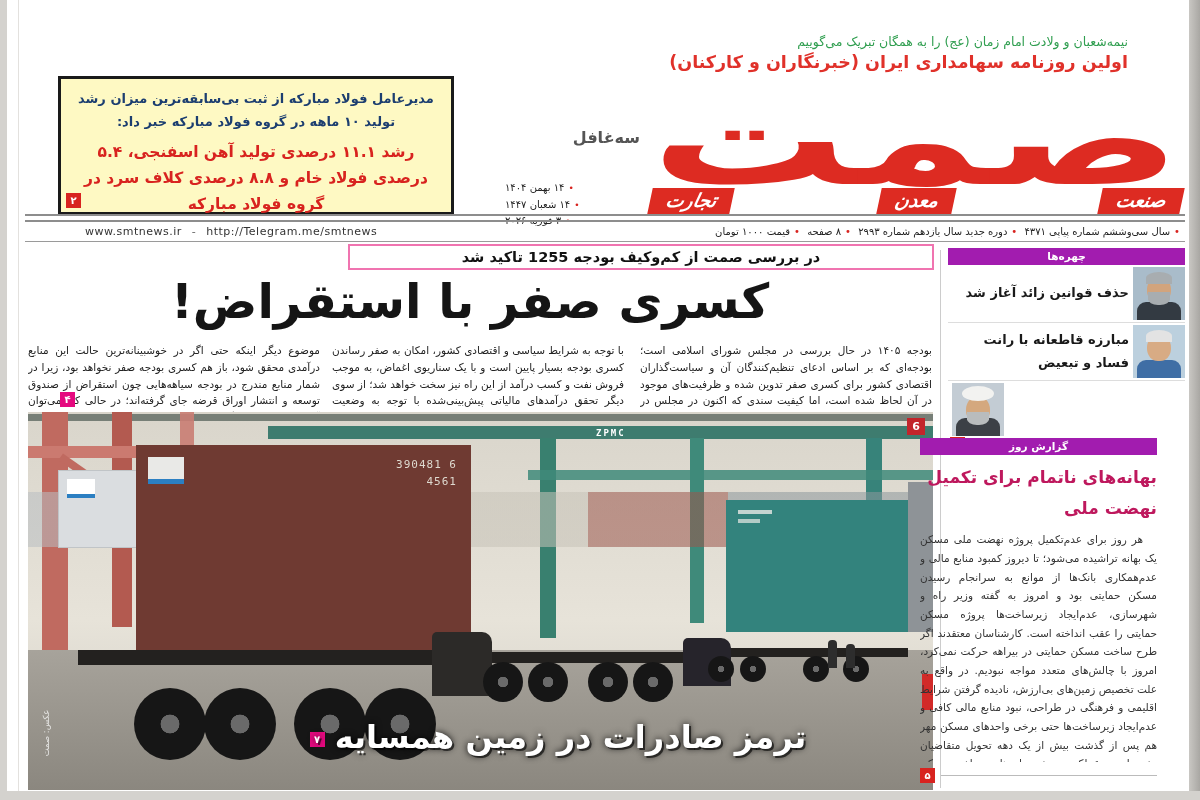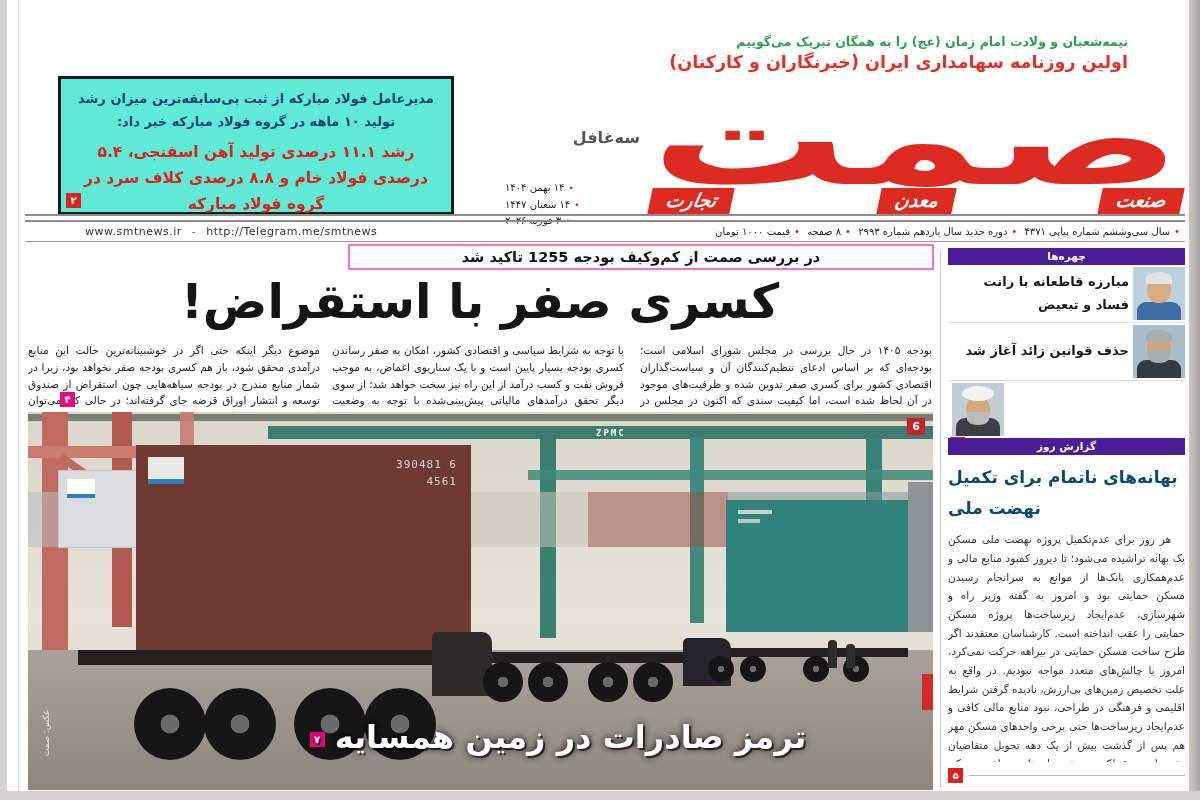--- a/index.html
+++ b/index.html
@@ -5,27 +5,27 @@
   html,body{margin:0;padding:0;}
   body{width:1200px;height:800px;position:relative;overflow:hidden;background:#fff;
        font-family:"DejaVu Sans",sans-serif;}
   .abs{position:absolute;}
   
   .edge-l{left:0;top:0;bottom:0;width:7px;background:#d4d2ce;}
   .edge-r{right:0;top:0;bottom:0;width:11px;background:linear-gradient(90deg,#c9c7c3,#a9a7a3);}
   .edge-b{left:0;right:0;bottom:0;height:9px;background:#d4d2ce;}
   .edge-l2{left:18px;top:0;bottom:9px;width:1px;background:#e3e1de;}
   
-  .greeting{right:72px;top:34px;direction:rtl;font-size:12.5px;font-weight:bold;color:#2f9e4f;}
+  .greeting{right:72px;top:34px;direction:rtl;font-size:12.5px;font-weight:normal;color:#2f9e4f;}
   .tagline{right:72px;top:52px;direction:rtl;font-size:17.5px;font-weight:bold;color:#e0312a;}
   .logo{right:10px;top:84px;width:548px;height:132px;}
   .logo-strip{position:absolute;bottom:2px;left:8px;right:8px;display:flex;justify-content:space-between;direction:rtl;}
   .logo-word{background:#dd2b22;color:#fff;font-style:italic;font-weight:bold;font-size:19px;
              padding:1px 16px 3px;transform:skewX(-12deg);}
-  .steel-box{left:58px;top:76px;width:396px;height:139px;border:3px solid #1a1a1a;background:#5eead4;
+  .steel-box{left:58px;top:76px;width:396px;height:139px;border:3px solid #1a1a1a;background:#fef9c3;
              box-sizing:border-box;padding:9px 12px 4px;text-align:center;direction:rtl;}
   .box-lead{font-size:13px;font-weight:bold;color:#1c3e70;line-height:1.75;}
   .box-headline{font-size:15.5px;font-weight:bold;color:#d8231f;line-height:1.7;margin-top:5px;}
   .pref{display:inline-block;width:15px;height:15px;font-size:10px;line-height:15px;text-align:center;
         color:#fff;font-weight:bold;}
   .pref.red{background:#d8231f;}
   .pref.pink{background:#e5097f;}
   .box-ref{position:absolute;left:5px;bottom:4px;}
   .weekday{left:545px;top:128px;width:95px;direction:rtl;text-align:right;font-size:16px;font-weight:bold;color:#555;}
   .date-lines{left:505px;top:180px;width:132px;direction:rtl;text-align:left;font-size:10px;color:#222;line-height:1.65;}
@@ -33,21 +33,21 @@
   .rule-a{left:25px;right:15px;top:214px;height:4px;border-top:2.5px solid #8d8d8d;border-bottom:2.5px solid #8d8d8d;}
   .rule-b{left:25px;right:15px;top:241px;border-top:1.5px solid #9a9a9a;}
   .weblinks{left:85px;top:225px;font-size:11px;color:#333;letter-spacing:.5px;}
   .weblinks .sep{margin:0 10px;color:#666;}
   .issue-line{right:16px;top:226px;direction:rtl;font-size:10px;color:#222;}
   .issue-line .rdot{color:#d8231f;margin:0 4px;}
   
   .kicker-box{left:348px;top:244px;width:586px;height:26px;border:2px solid #f074b0;box-sizing:border-box;
               display:flex;align-items:center;justify-content:center;direction:rtl;}
   .kicker-box span{font-size:14.5px;font-weight:bold;color:#111;}
-  .headline{left:25px;top:270px;width:910px;text-align:center;direction:rtl;
+  .headline{left:15px;top:270px;width:910px;text-align:center;direction:rtl;
             font-size:48px;font-weight:bold;color:#151515;line-height:62px;}
   .bodycol{top:342px;width:292px;height:70px;overflow:hidden;direction:rtl;text-align:justify;
            font-size:10.5px;line-height:1.6;color:#222;}
   .c0{left:640px;} .c1{left:332px;} .c2{left:28px;}
   .colref{left:60px;top:392px;}
   
   .photo{left:28px;top:412px;width:905px;height:378px;overflow:hidden;
          background:linear-gradient(180deg,#d9d5cb,#e7e3d9 55%,#cfccc4);}
   .photo .abs{position:absolute;}
   .beam1{left:0;right:0;top:2px;height:7px;background:#55615b;opacity:.75;}
@@ -102,43 +102,43 @@
                   text-shadow:1px 1px 2px #000;padding-left:16px;}
   .cap-red{right:0;top:262px;width:11px;height:36px;background:#d22a28;}
   .cap-main{left:200px;top:306px;width:660px;text-align:center;direction:rtl;color:#fff;
             font-size:32px;font-weight:bold;
             text-shadow:0 0 7px rgba(0,0,0,.95),2px 2px 0 rgba(0,0,0,.6);}
   .cap-main .pref{margin-right:10px;vertical-align:middle;}
   .credit{left:-22px;bottom:52px;width:80px;transform:rotate(-90deg);font-size:8.5px;color:#f0f0ef;
           opacity:.9;direction:rtl;text-align:center;}
   
   .vdiv{left:940px;top:250px;bottom:12px;width:1px;background:#ccc;}
-  .side-header{height:17px;line-height:17px;background:#4c1d95;color:#fff;font-size:10.5px;
+  .side-header{height:17px;line-height:17px;background:#a21caf;color:#fff;font-size:10.5px;
                font-weight:bold;text-align:center;letter-spacing:1px;}
   .faces{left:948px;top:248px;width:237px;}
   .face-item{display:flex;align-items:center;height:57px;direction:ltr;}
   .face-item + .face-item{border-top:1px solid #ddd;}
   .face-title{flex:1;direction:rtl;text-align:right;font-size:13px;font-weight:bold;color:#1a1a1a;
               line-height:1.75;padding-left:6px;}
   .avatar{width:52px;height:53px;position:relative;overflow:hidden;flex:none;margin-left:4px;}
   .avatar div{position:absolute;}
   .f1{background:#bcd0de;} .f2{background:#a9bcca;} .f3{background:#c3ccd4;}
   .torso{bottom:0;left:4px;right:4px;height:18px;border-radius:9px 9px 0 0;}
   .f1 .torso{background:#3f6ea5;} .f2 .torso{background:#333a42;} .f3 .torso{background:#3c4046;}
   .head{left:14px;top:9px;width:24px;height:27px;border-radius:50% 50% 45% 45%;}
   .f1 .head{background:#d8ab84;} .f2 .head{background:#d2a47d;} .f3 .head{top:13px;background:#d4a87e;}
   .hair{left:13px;top:5px;width:26px;height:12px;border-radius:50% 50% 0 0;}
   .f1 .hair{background:#e3e3e3;} .f2 .hair{background:#a8adb0;}
   .f3 .hair{left:10px;top:3px;width:32px;height:15px;border-radius:50%;background:#f2f2f0;}
   .beard{left:15px;top:25px;width:22px;height:13px;border-radius:0 0 45% 45%;}
   .f2 .beard{background:#a8adb0;} .f3 .beard{top:29px;background:#b9bcbd;}
   .faces-ref{position:absolute;left:2px;bottom:-14px;}
-  .report{left:948px;top:438px;width:237px;}
-  .report-headline{margin-top:7px;direction:rtl;text-align:left;font-size:17px;font-weight:bold;
-                   color:#0c4a6e;line-height:1.8;}
+  .report{left:920px;top:438px;width:237px;}
+  .report-headline{margin-top:7px;direction:rtl;text-align:right;font-size:17px;font-weight:bold;
+                   color:#be185d;line-height:1.8;}
   .report-body{margin-top:7px;height:232px;overflow:hidden;direction:rtl;text-align:justify;
                font-size:10.5px;line-height:1.78;color:#333;text-indent:14px;}
   .report-footer{display:flex;align-items:center;gap:6px;margin-top:6px;direction:ltr;}
   .report-footer .fline{flex:1;height:1px;background:#bbb;}
 </style>
 </head>
 <body>
 
 <div class="abs greeting">نیمه‌شعبان و ولادت امام زمان (عج) را به همگان تبریک می‌گوییم</div>
 <div class="abs tagline">اولین روزنامه سهامداری ایران (خبرنگاران و کارکنان)</div>
@@ -244,35 +244,35 @@
   </div>
   <div class="abs credit">عکس: صمت</div>
 </div>
 
 <div class="abs vdiv"></div>
 
 <div class="abs faces">
   <div class="side-header">چهره‌ها</div>
 
   <div class="face-item">
-    <div class="face-title">مبارزه قاطعانه با رانت فساد و تبعیض</div>
-    <div class="avatar f1">
-      <div class="torso"></div>
-      <div class="head"></div>
-      <div class="hair"></div>
-    </div>
-  </div>
-
-  <div class="face-item">
     <div class="face-title">حذف قوانین زائد آغاز شد</div>
     <div class="avatar f2">
       <div class="torso"></div>
       <div class="head"></div>
       <div class="hair"></div>
       <div class="beard"></div>
+    </div>
+  </div>
+
+  <div class="face-item">
+    <div class="face-title">مبارزه قاطعانه با رانت فساد و تبعیض</div>
+    <div class="avatar f1">
+      <div class="torso"></div>
+      <div class="head"></div>
+      <div class="hair"></div>
     </div>
   </div>
 
   <div class="face-item">
     <div class="avatar f3">
       <div class="torso"></div>
       <div class="head"></div>
       <div class="hair"></div>
       <div class="beard"></div>
     </div>

